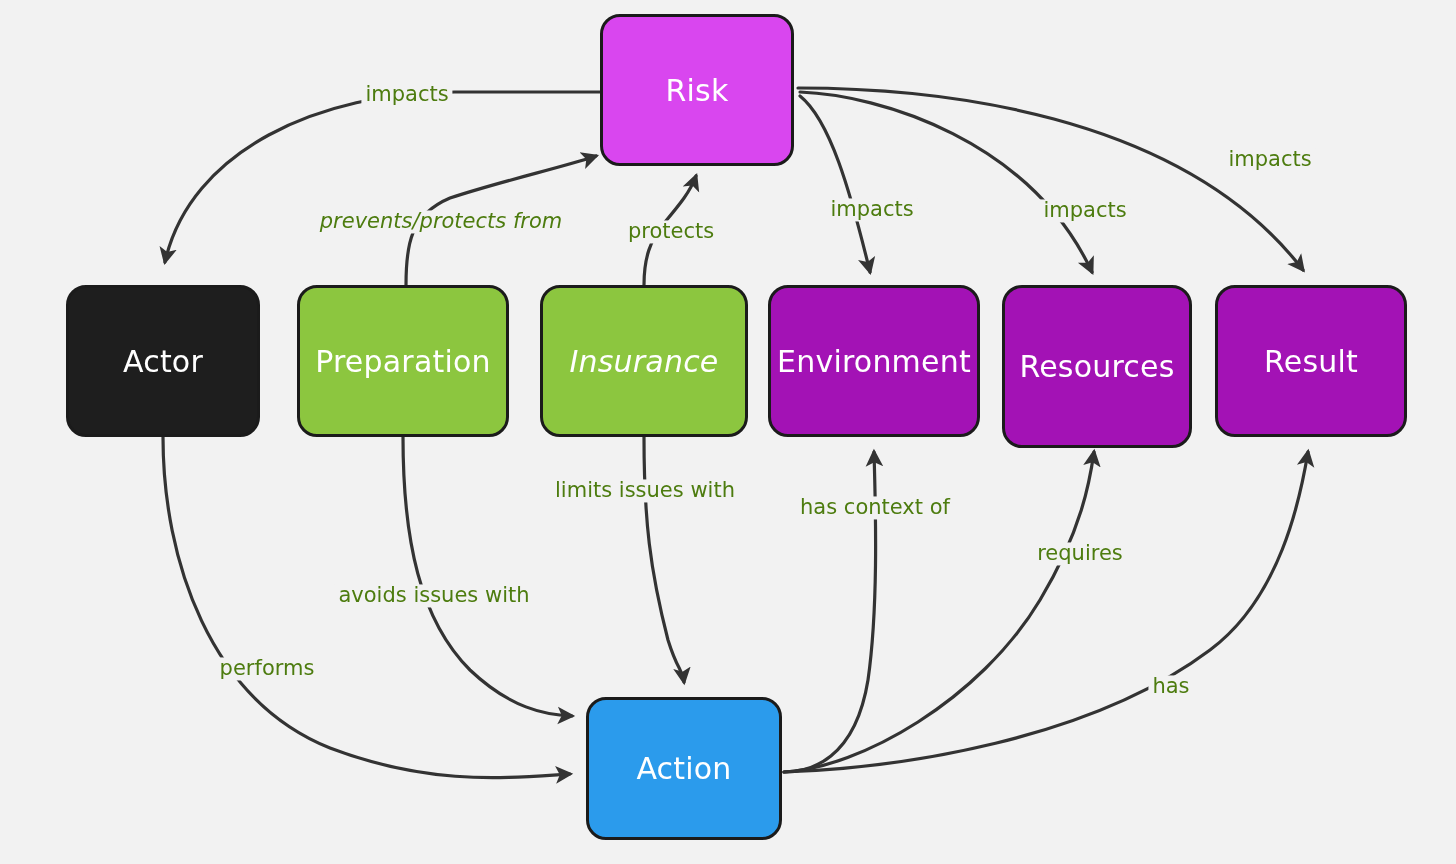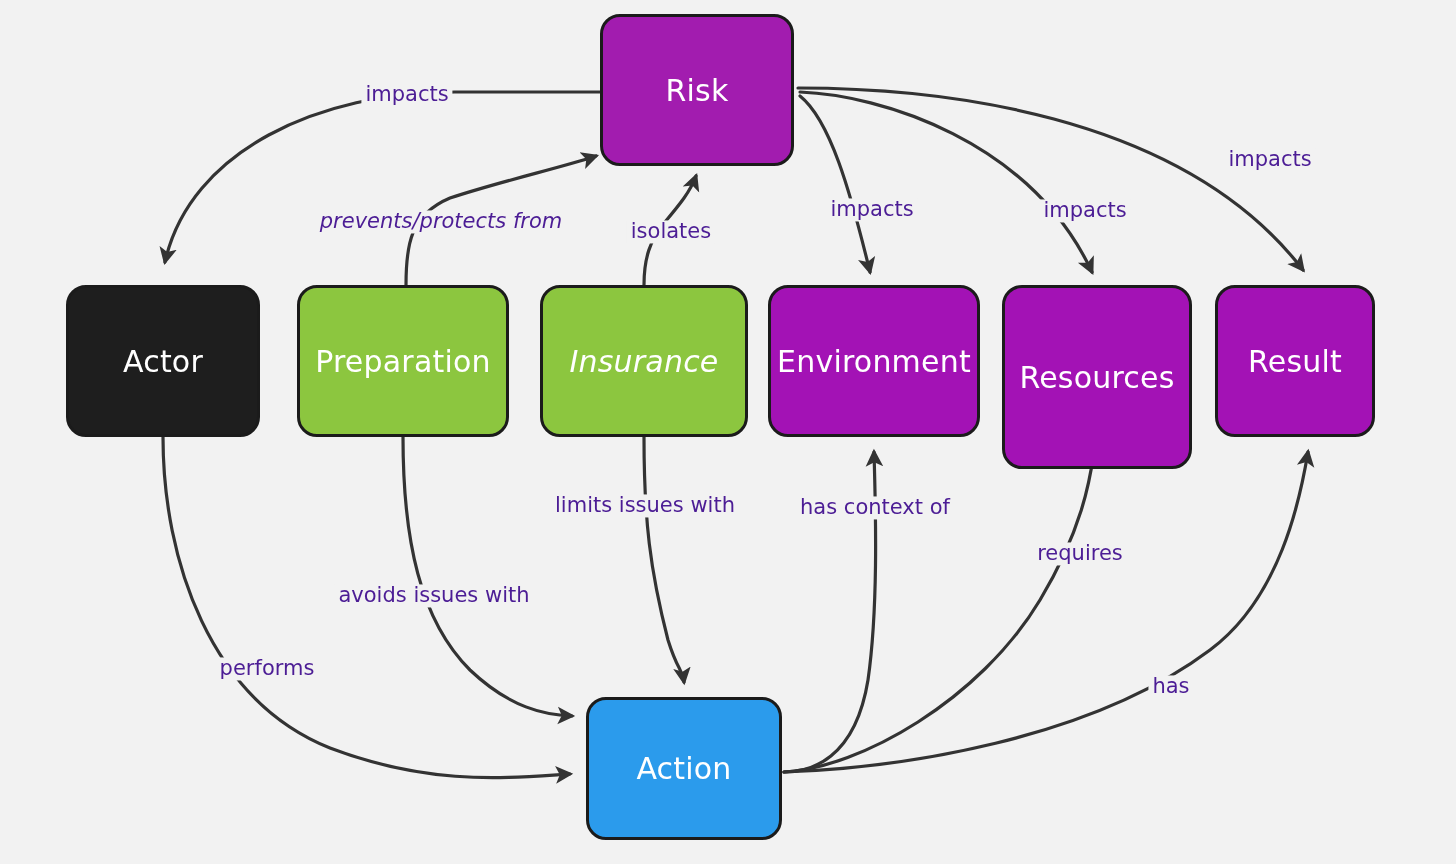--- a/index.html
+++ b/index.html
@@ -25,21 +25,21 @@
   .edge-path {
     fill: none;
     stroke: #333333;
     stroke-width: 3.2;
     stroke-linecap: round;
   }
   .edge-label {
     position: absolute;
     font-family: "DejaVu Sans", "Liberation Sans", sans-serif;
     font-size: 21px;
-    color: #4c1d95;
+    color: #4d7c0f;
     white-space: nowrap;
     background: #f2f2f2;
     padding: 0 4px;
     line-height: 1.1;
     transform: translate(-50%, -50%);
     pointer-events: none;
   }
   .node {
     position: absolute;
     box-sizing: border-box;
@@ -77,53 +77,53 @@
         <path class="edge-path" d="M 163,437 C 163,560 210,700 330,748 C 430,786 505,778 570,774" marker-end="url(#arrow)"></path>
         <path class="edge-path" d="M 403,437 C 403,540 420,620 470,670 C 510,708 545,715 572,716" marker-end="url(#arrow)"></path>
         <path class="edge-path" d="M 644,437 C 644,520 650,570 668,640 C 678,672 682,668 684,682" marker-end="url(#arrow)"></path>
         <path class="edge-path" d="M 784,772 C 810,772 855,760 868,680 C 878,610 876,520 874,452" marker-end="url(#arrow)"></path>
         <path class="edge-path" d="M 784,772 C 860,768 980,700 1040,600 C 1082,530 1090,480 1094,452" marker-end="url(#arrow)"></path>
         <path class="edge-path" d="M 784,772 C 900,768 1090,740 1210,650 C 1280,598 1300,500 1308,452" marker-end="url(#arrow)"></path>
       </g>
   </svg>
 
   <div id="node-layer">
-      <div class="node" style="left: 600px; top: 14px; width: 194px; height: 152px; background: #a21caf;">
+      <div class="node" style="left: 600px; top: 14px; width: 194px; height: 152px; background: #d946ef;">
         <span>Risk</span>
       </div>
       <div class="node" style="left: 66px; top: 285px; width: 194px; height: 152px; background: rgb(30, 30, 30);">
         <span>Actor</span>
       </div>
       <div class="node" style="left: 297px; top: 285px; width: 212px; height: 152px; background: rgb(140, 198, 63);">
         <span>Preparation</span>
       </div>
       <div class="node" style="left: 540px; top: 285px; width: 208px; height: 152px; background: rgb(140, 198, 63); font-style: italic;">
         <span>Insurance</span>
       </div>
       <div class="node" style="left: 768px; top: 285px; width: 212px; height: 152px; background: rgb(163, 18, 181);">
         <span>Environment</span>
       </div>
-      <div class="node" style="left: 1002px; top: 285px; width: 190px; height: 184px; background: rgb(163, 18, 181);">
+      <div class="node" style="left: 1002px; top: 285px; width: 190px; height: 163px; background: rgb(163, 18, 181);">
         <span>Resources</span>
       </div>
-      <div class="node" style="left: 1215px; top: 285px; width: 160px; height: 152px; background: rgb(163, 18, 181);">
+      <div class="node" style="left: 1215px; top: 285px; width: 192px; height: 152px; background: rgb(163, 18, 181);">
         <span>Result</span>
       </div>
       <div class="node" style="left: 586px; top: 697px; width: 196px; height: 143px; background: rgb(43, 155, 236);">
         <span>Action</span>
       </div>
     </div>
   <div id="label-layer">
       <div class="edge-label" style="left: 407px; top: 95px;">impacts</div>
       <div class="edge-label" style="left: 441px; top: 222px; font-style: italic;">prevents/protects from</div>
-      <div class="edge-label" style="left: 671px; top: 232px;">isolates</div>
+      <div class="edge-label" style="left: 671px; top: 232px;">protects</div>
       <div class="edge-label" style="left: 872px; top: 210px;">impacts</div>
       <div class="edge-label" style="left: 1085px; top: 211px;">impacts</div>
       <div class="edge-label" style="left: 1270px; top: 160px;">impacts</div>
       <div class="edge-label" style="left: 267px; top: 669px;">performs</div>
       <div class="edge-label" style="left: 434px; top: 596px; text-align: center;">avoids issues with</div>
-      <div class="edge-label" style="left: 645px; top: 506px; text-align: center;">limits issues with</div>
+      <div class="edge-label" style="left: 645px; top: 491px; text-align: center;">limits issues with</div>
       <div class="edge-label" style="left: 875px; top: 508px;">has context of</div>
       <div class="edge-label" style="left: 1080px; top: 554px;">requires</div>
       <div class="edge-label" style="left: 1171px; top: 687px;">has</div>
     </div>
 
 </div>
 
 </body></html>

